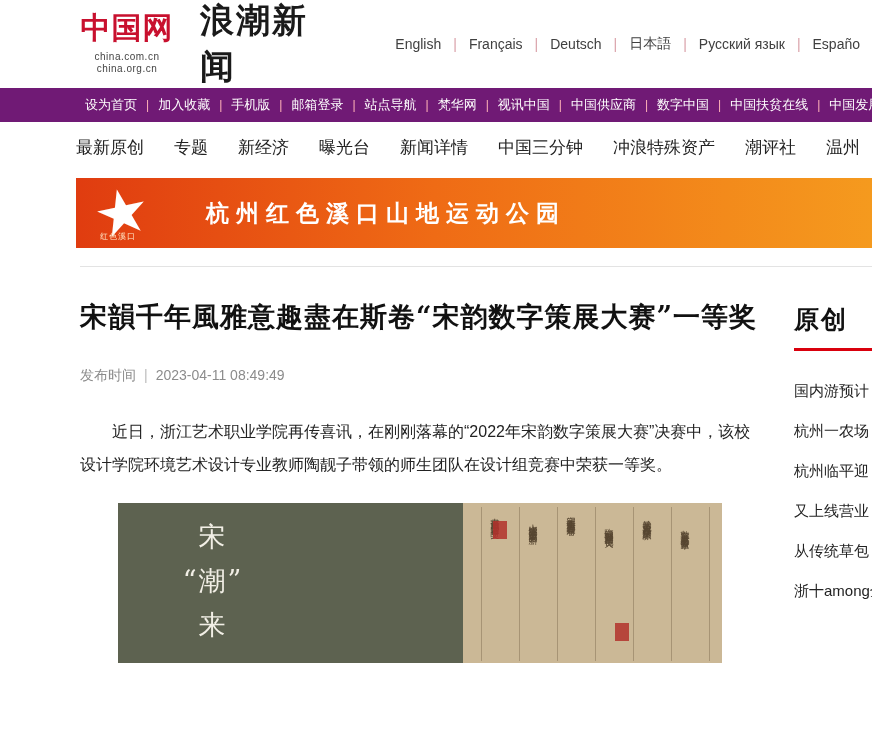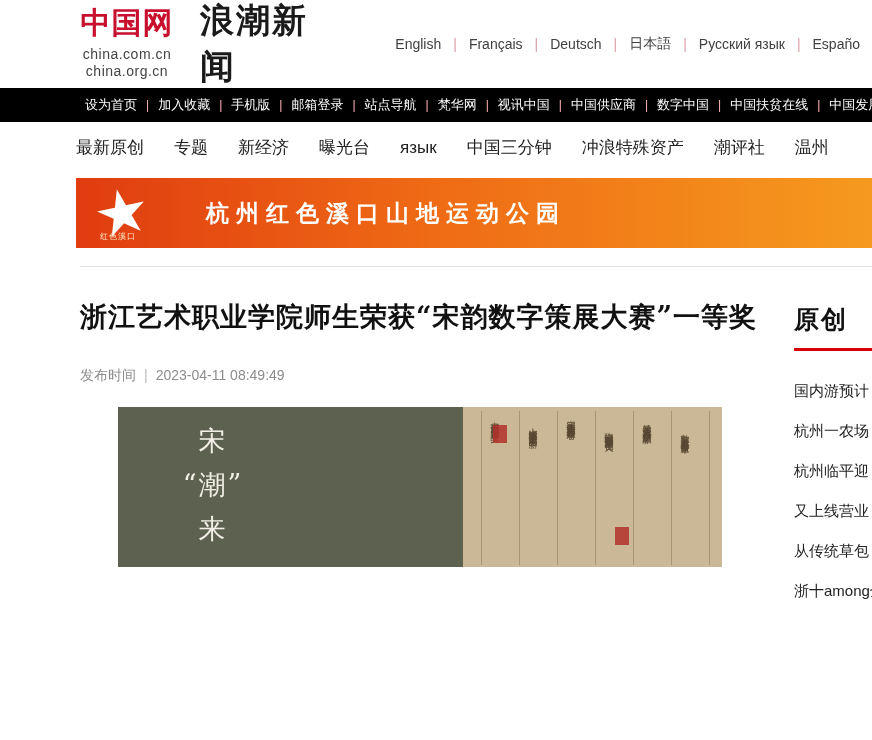--- a/index.html
+++ b/index.html
@@ -42,21 +42,21 @@
     font-family: "DejaVu Serif", serif;
     font-size: 30px;
     font-weight: bold;
     color: #c8102e;
     letter-spacing: 1px;
     line-height: 1;
     white-space: nowrap;
   }
   .logo-latin {
     margin-top: 8px;
-    font-size: 14px;
+    font-size: 10px;
     color: #444;
     letter-spacing: 0.5px;
     line-height: 1.2;
     text-align: center;
   }
   .site-name {
     font-family: "DejaVu Serif", serif;
     font-size: 34px;
     font-weight: bold;
     color: #1a1a1a;
@@ -75,21 +75,21 @@
     color: #404040;
     text-decoration: none;
     padding: 0 12px;
   }
   .lang-nav .divider {
     color: #d9a0a8;
   }
 
   
   .red-bar {
-    background: #000000;
+    background: #701a75;
     height: 34px;
     display: flex;
     align-items: center;
     padding-left: 76px;
     box-sizing: border-box;
     overflow: hidden;
     white-space: nowrap;
   }
   .red-bar a {
     color: #ffffff;
@@ -365,21 +365,21 @@
     <a href="#">中国扶贫在线</a>
       <span class="sep">|</span>
     <a href="#">中国发展门户</a>
   </div>
 
   <div class="channel-nav">
     <a href="#">最新原创</a>
     <a href="#">专题</a>
     <a href="#">新经济</a>
     <a href="#">曝光台</a>
-    <a href="#">язык</a>
+    <a href="#">新闻详情</a>
     <a href="#">中国三分钟</a>
     <a href="#">冲浪特殊资产</a>
     <a href="#">潮评社</a>
     <a href="#">温州</a>
 
   </div>
 
   <div class="banner-wrap">
     <div class="banner">
       <div class="banner-star">
@@ -387,24 +387,25 @@
         <div class="sub">红色溪口</div>
       </div>
       <div class="banner-text">杭州红色溪口山地运动公园</div>
     </div>
   </div>
 
   <div class="hr"></div>
 
   <div class="content">
     <div class="article">
-      <h1>浙江艺术职业学院师生荣获“宋韵数字策展大赛”一等奖</h1>
+      <h1>宋韻千年風雅意趣盡在斯卷“宋韵数字策展大赛”一等奖</h1>
       <div class="meta">
         <span>发布时间</span><span class="bar">|</span><span>2023-04-11 08:49:49</span>
       </div>
+      <p>近日，浙江艺术职业学院再传喜讯，在刚刚落幕的“2022年宋韵数字策展大赛”决赛中，该校设计学院环境艺术设计专业教师陶靓子带领的师生团队在设计组竞赛中荣获一等奖。</p>
 
       <div class="figure">
         <div class="figure-left">
           <div class="fig-cn">
             <div>宋</div>
             <div>“潮”</div>
             <div>来</div>
           </div>
         </div>
         <div class="figure-right">

